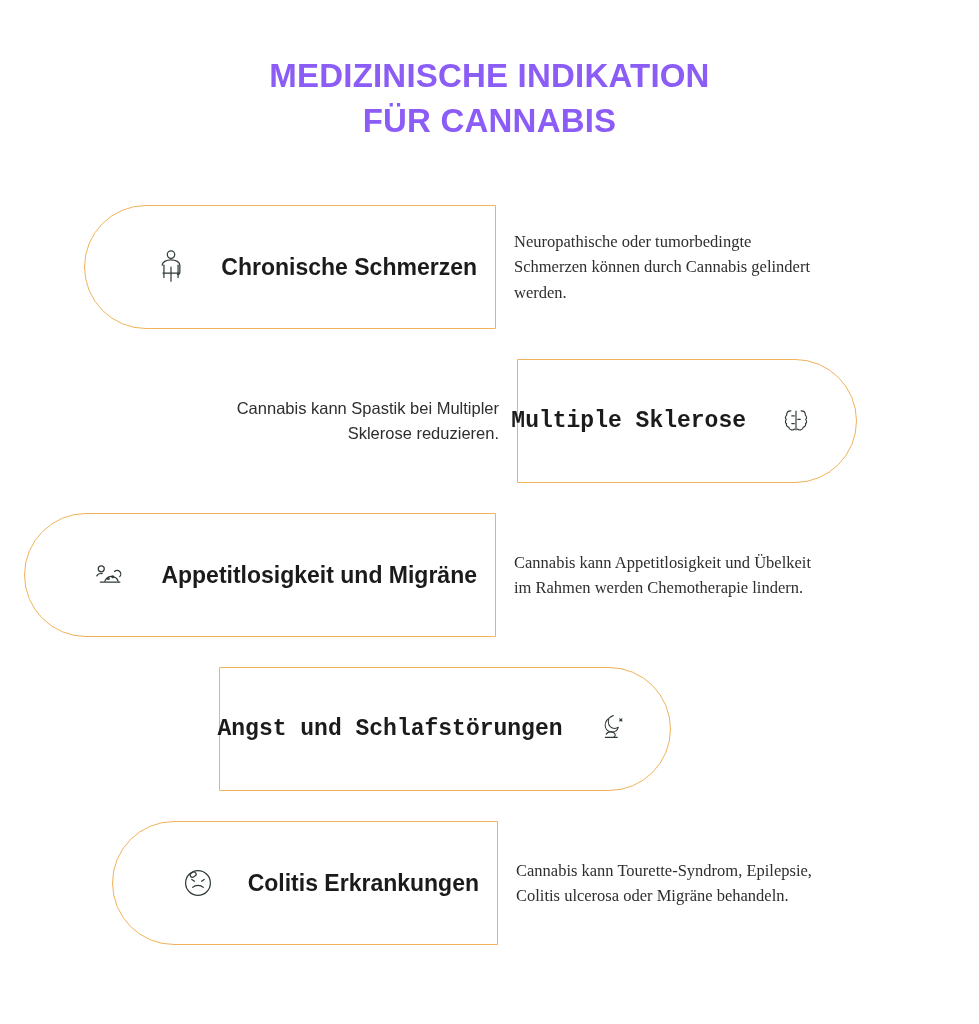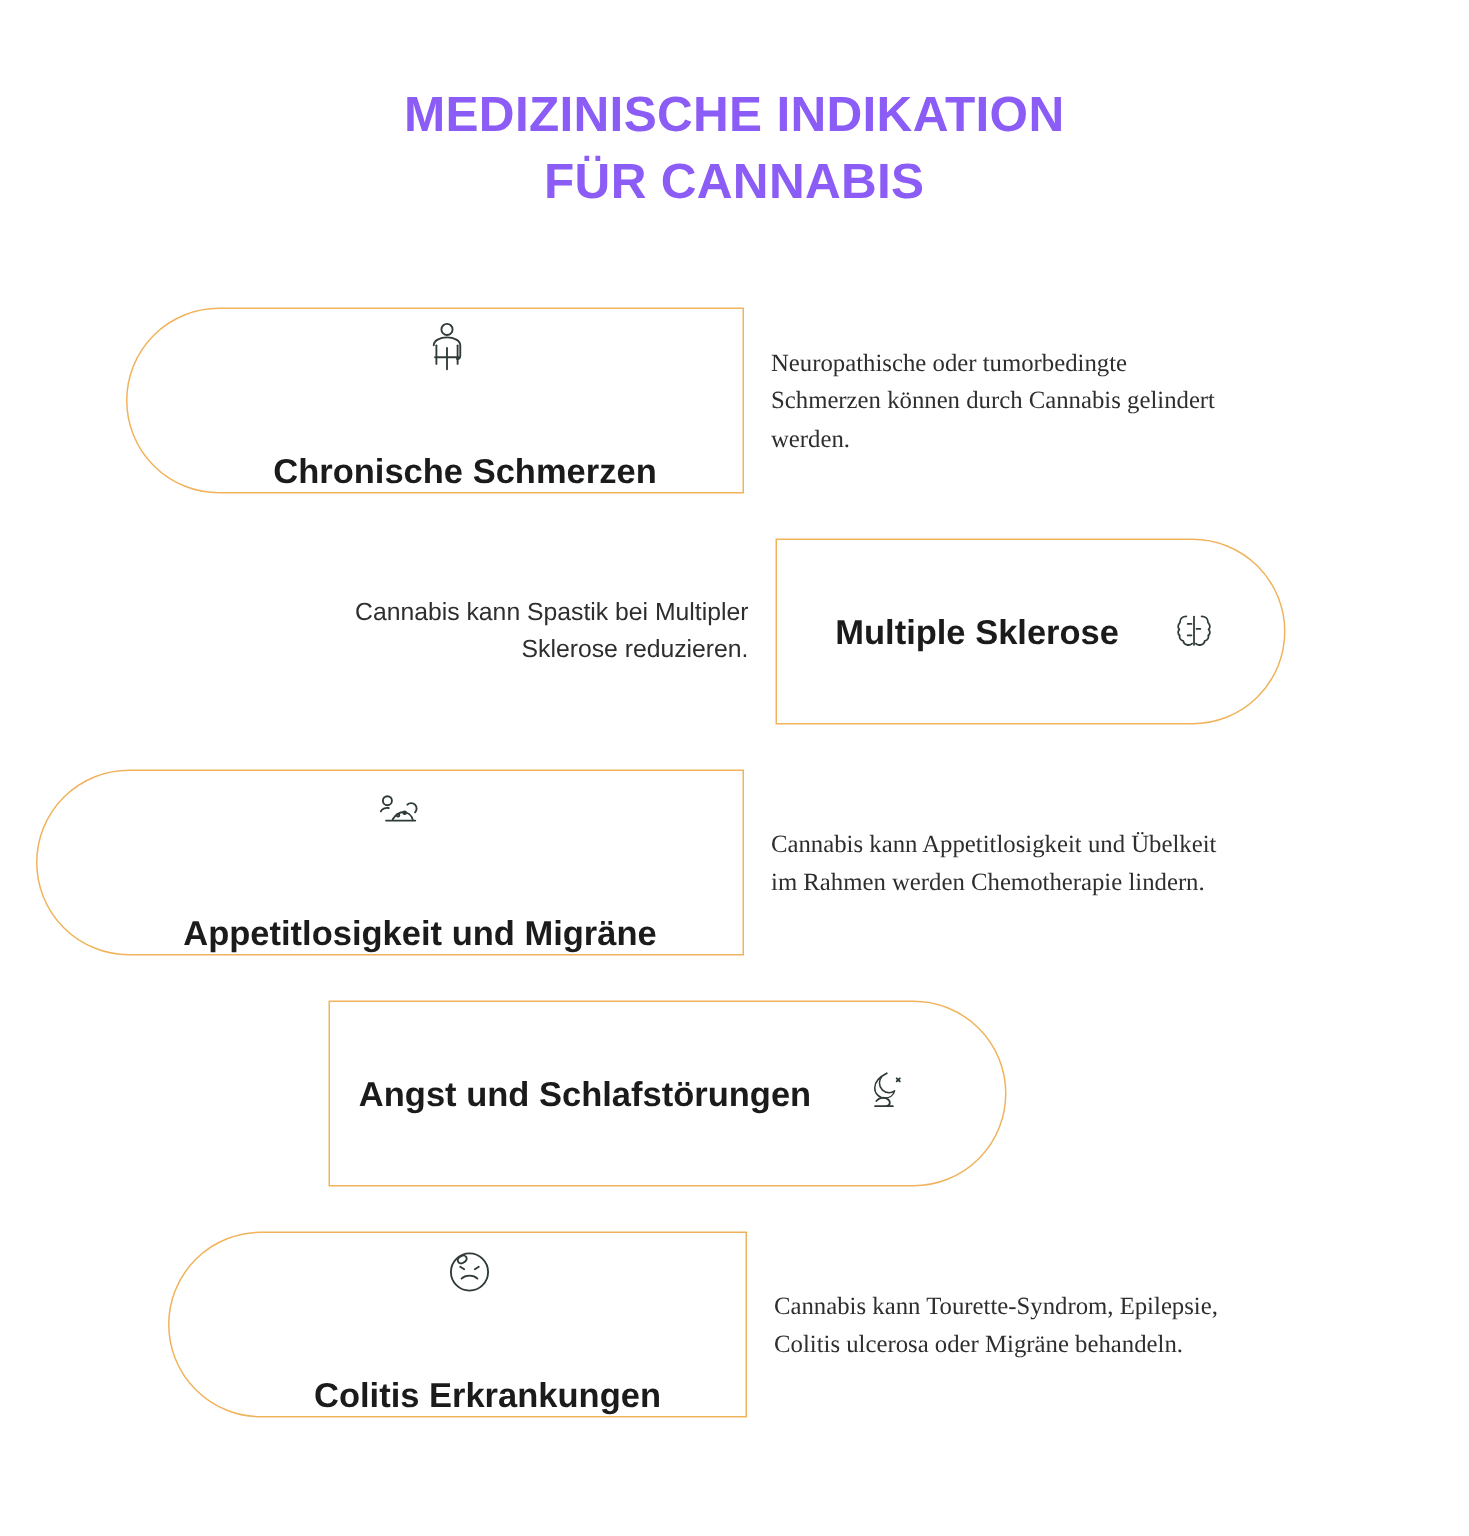--- a/index.html
+++ b/index.html
@@ -49,31 +49,31 @@
     background: #ffffff;
   }
   .pill-left {
     
     border-top-left-radius: 62px;
     border-bottom-left-radius: 62px;
     border-top-right-radius: 0;
     border-bottom-right-radius: 0;
     padding-left: 34px;
     padding-right: 18px;
-    justify-content: space-between;
-    flex-direction: column;
+    justify-content: flex-end;
   }
   .pill-right {
     border-top-right-radius: 62px;
     border-bottom-right-radius: 62px;
     border-top-left-radius: 0;
     border-bottom-left-radius: 0;
     padding-right: 34px;
     padding-left: 0;
     justify-content: flex-end;
+    font-family: Liberation Mono, monospace;
   }
 
   .pill-label {
     font-size: 23px;
     font-weight: bold;
     color: #1b1b1b;
     white-space: nowrap;
   }
   .pill-left .pill-label { margin-left: 24px; }
   .pill-right .pill-label { margin-right: 24px; }

